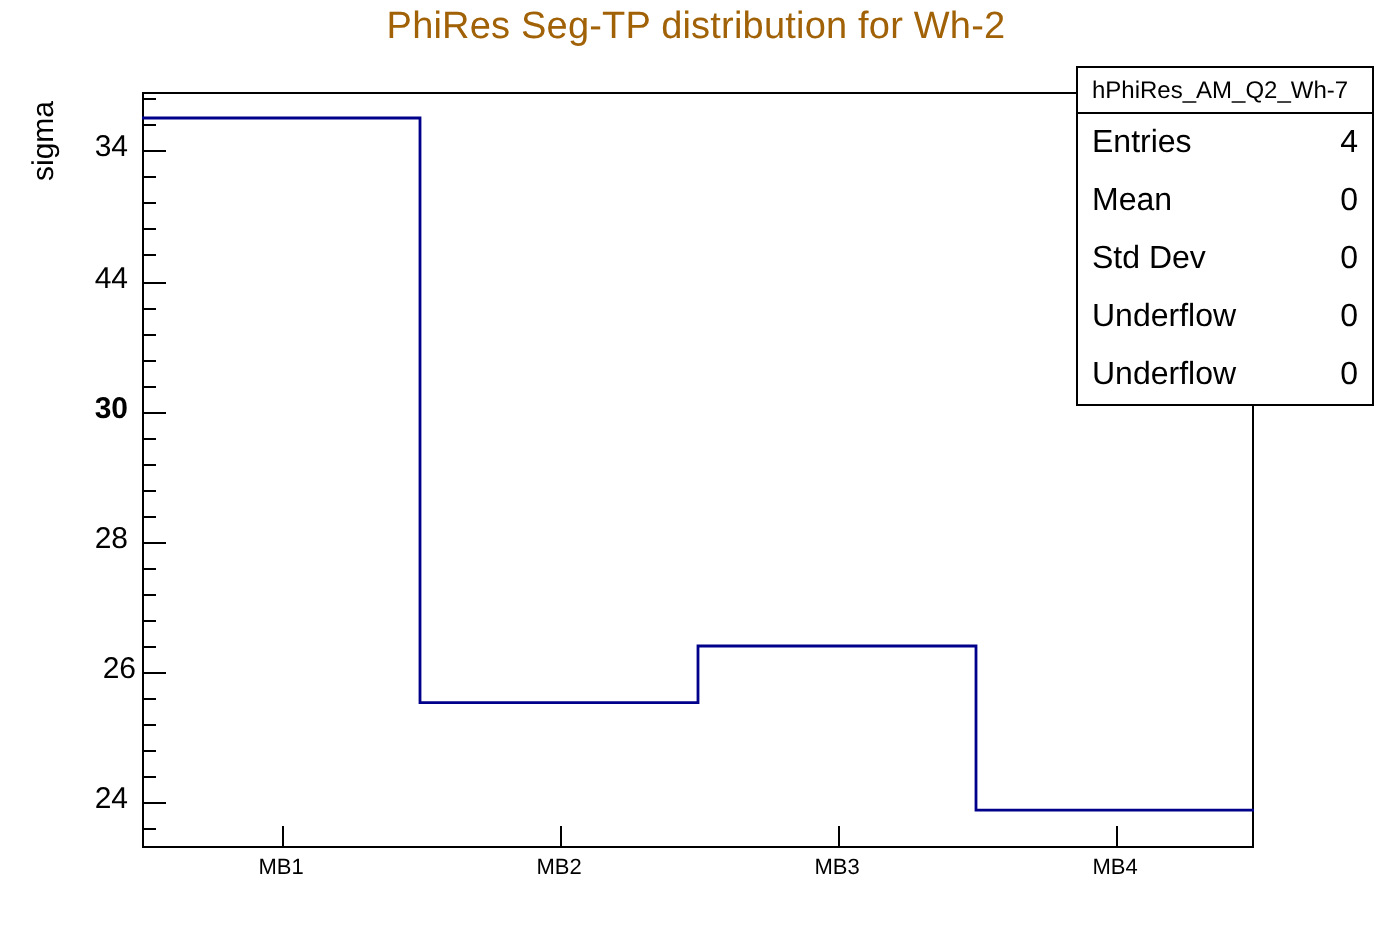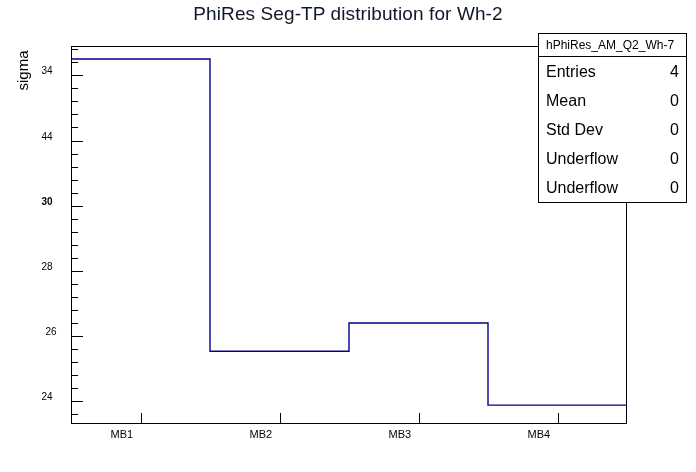--- a/index.html
+++ b/index.html
@@ -27,21 +27,21 @@
   
   #chart-title {
     position: absolute;
     left: 0;
     top: 3px;
     width: 696px;
     text-align: center;
     font-size: 19px;
     letter-spacing: 0.1px;
     white-space: nowrap;
-    color: #0f172a;
+    color: #a16207;
   }
 
   
   #plot-frame {
     position: absolute;
     left: 71px;
     top: 46px;
     width: 556px;
     height: 378px;
     border: 1px solid #000000;
@@ -73,37 +73,37 @@
   .ytick-minor {
     position: absolute;
     left: 72px;
     width: 6px;
     height: 0;
     border-top: 1px solid #000;
   }
   .ytick-label {
     position: absolute;
     right: 700px; 
-    font-size: 10px;
-    text-align: center;
+    font-size: 15px;
+    text-align: right;
     white-space: nowrap;
   }
 
   .xtick {
     position: absolute;
     top: 413px;
     width: 0;
     height: 11px;
     border-left: 1px solid #000;
   }
   .xtick-label {
     position: absolute;
     top: 428px;
     font-size: 11px;
-    text-align: left;
+    text-align: center;
     white-space: nowrap;
     width: 60px;
   }
 
   
   #hist-svg {
     position: absolute;
     left: 0;
     top: 0;
     width: 696px;

